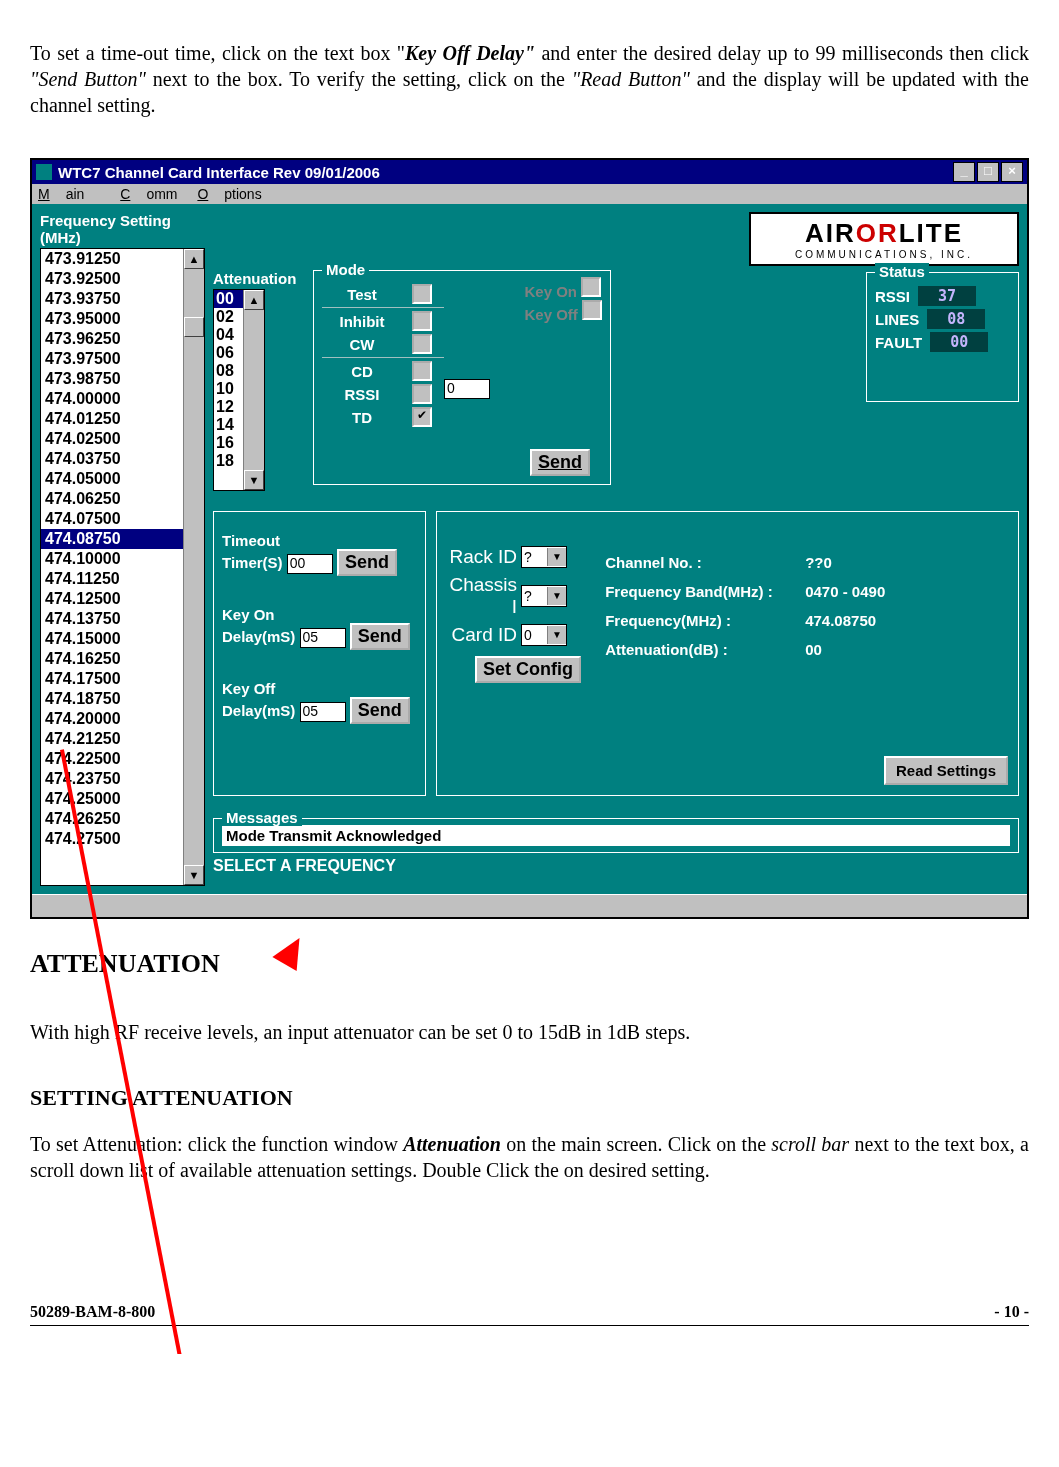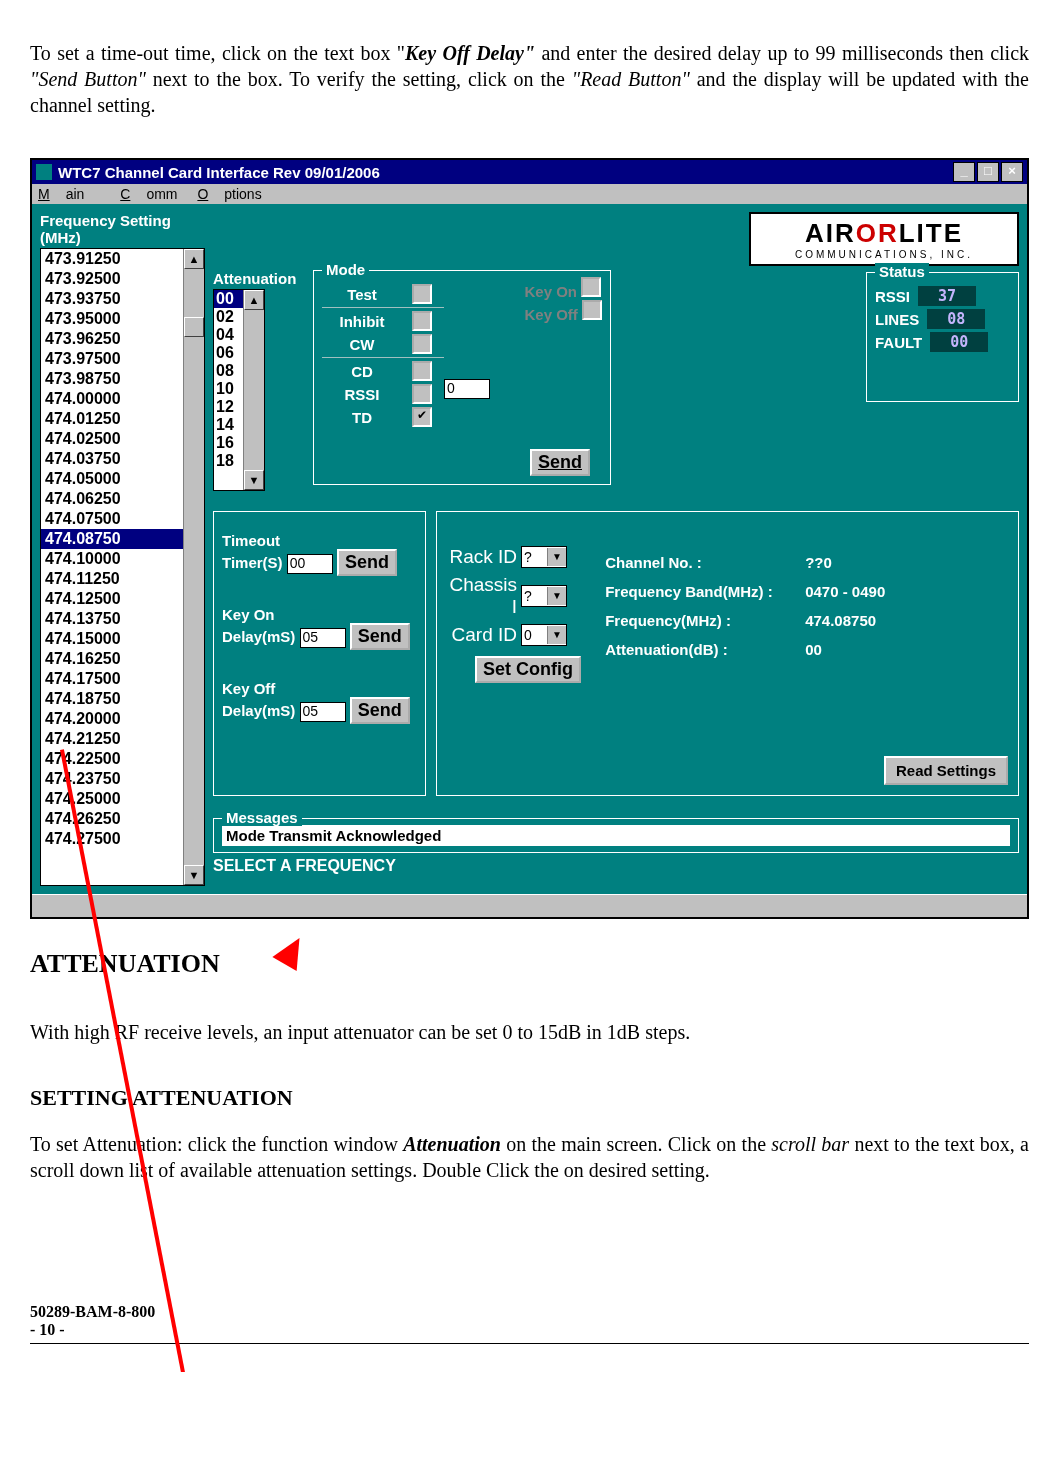--- a/index.html
+++ b/index.html
@@ -70,21 +70,21 @@
 .read-btn { position: absolute; right: 10px; bottom: 10px; background: #c0c0c0; color: #000; font-weight: bold; border: 2px outset #fff; padding: 4px 10px; font-size: 15px;}
 .msg-box { margin-top: 22px; position: relative;}
 .msg-in { background: #fff; color: #000; padding: 2px 4px; font-weight: bold; font-size: 15px; width: 780px;}
 .select-freq { font-weight: bold; font-size: 16px; margin-top: 4px;}
 .bottom-bar { background: #c0c0c0; height: 22px; border-top: 1px solid #fff;}
 .arrow-line { position: absolute; left: 60px; top: 750px; width: 4px; height: 700px; background: red; transform: rotate(-11deg); transform-origin: top left; z-index: 5; pointer-events:none;}
 .arrow-head { position: absolute; left: 246px; top: 776px; width: 0; height: 0; border-left: 14px solid transparent; border-right: 14px solid transparent; border-bottom: 30px solid red; transform: rotate(30deg); z-index: 6; pointer-events:none;}
 h2 { font-size: 26px; margin: 30px 0 40px 0; }
 h3 { font-size: 22px; margin: 40px 0 18px 0; }
 .body-p { text-align: justify; line-height: 1.3; }
-.footer { display: flex; justify-content: space-between; margin-top: 120px; font-size: 16px; font-weight: bold; flex-direction: column;}
+.footer { display: flex; justify-content: space-between; margin-top: 120px; font-size: 16px; font-weight: bold;}
 .hr-line { border-bottom: 1px solid #000; margin: 4px 0 8px 0;}
 </style>
 </head>
 <body>
 
 <div class="page">
 
 <p class="intro">
 <span>To set a time-out time, click on the text box "</span><span class="bold-italic">Key Off Delay"</span><span> and enter the desired delay up to 99 milliseconds then click </span><span class="italic">"Send Button"</span><span> next to the box. To verify the setting, click on the </span><span class="italic">"Read Button"</span><span> and the display will be updated with the channel setting.</span>
 </p>

